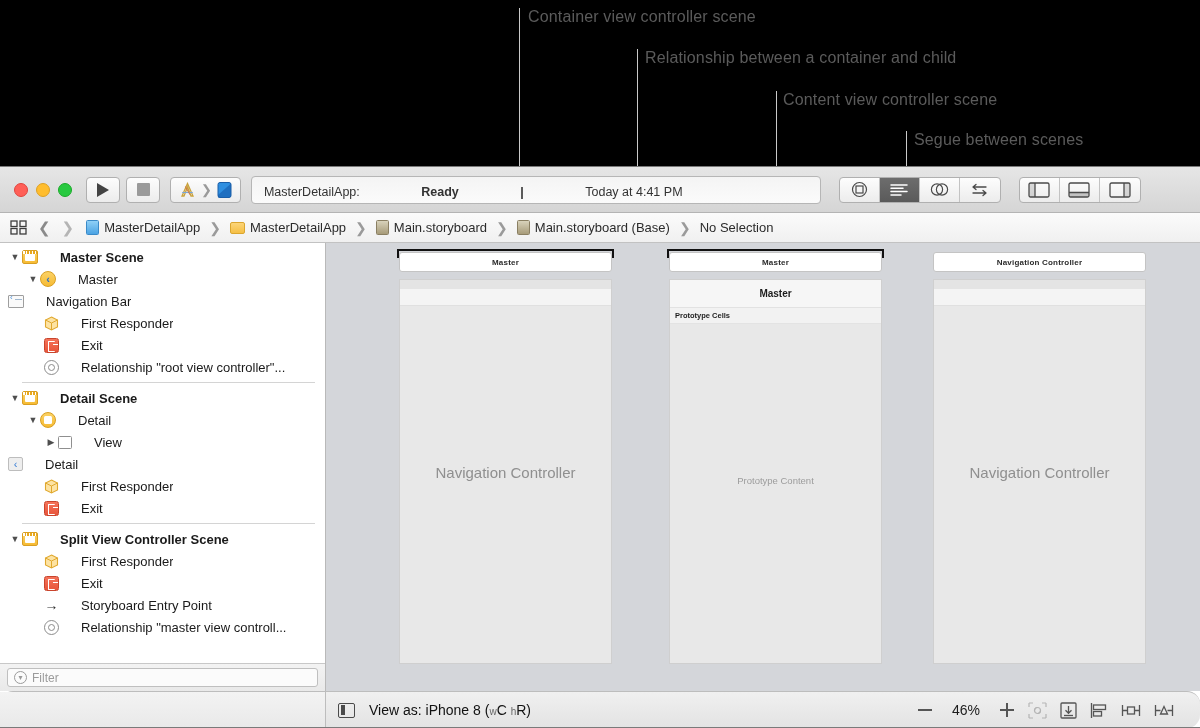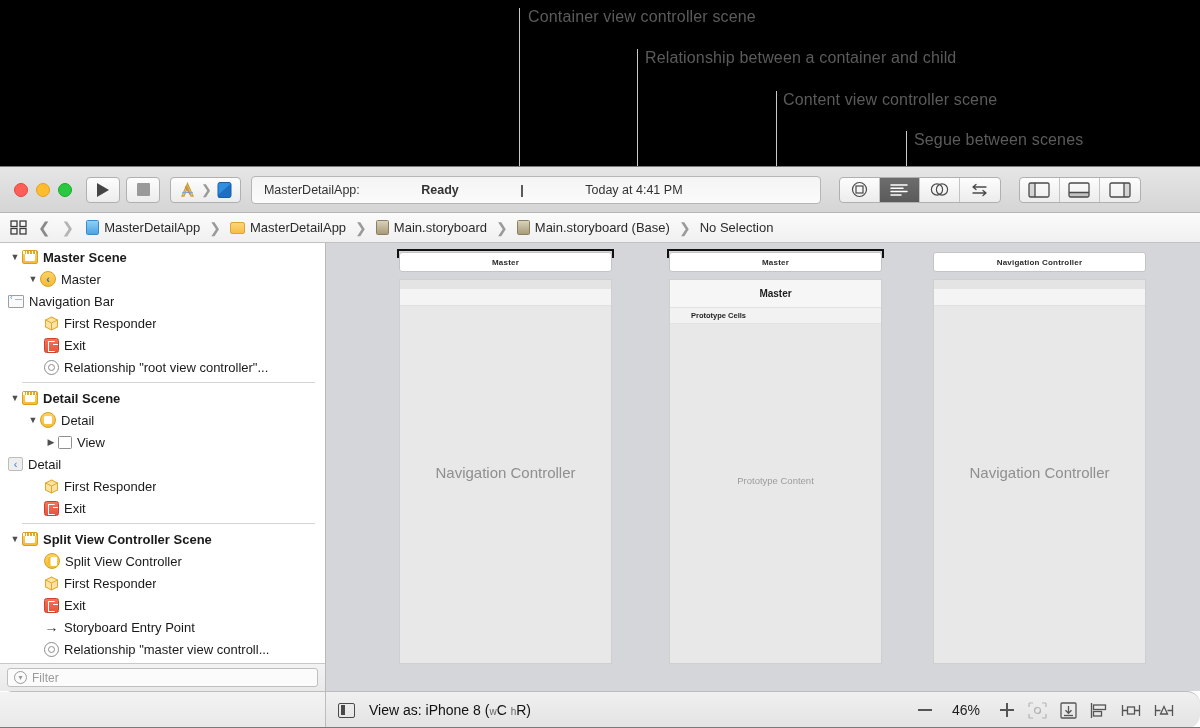--- a/index.html
+++ b/index.html
@@ -76,22 +76,22 @@
     margin-left: 4px; margin-right: 10px;
   }
   .chev-sep { color: #9a9a9a; font-size: 13px; }
 
   .statusfield {
     flex: 0 0 auto;
     width: 570px; height: 28px;
     background: linear-gradient(to bottom,#f4f4f4,#fbfbfb);
     border: 1px solid #b6b6b6;
     border-radius: 4px;
-    display: flex; align-items: center;
-    padding: 0 12px;
+    display: flex; 
+    padding: 8px 12px;
     font-size: 12.5px; color: #333;
     overflow: hidden;
     gap: 29px;
   }
   .statusfield b { font-weight: bold; }
 
   .seg-group {
     display: flex; height: 26px;
     border: 1px solid #b0b0b0; border-radius: 4px;
     overflow: hidden; margin-left: 14px;
@@ -150,21 +150,21 @@
     height: 22px; display: flex; align-items: center;
     font-size: 13px; color: #1a1a1a; white-space: nowrap;
     padding-left: 8px;
   }
   .row.bold { font-weight: bold; }
   .disc {
     width: 14px; flex: 0 0 14px;
     display: flex; align-items: center; justify-content: center;
     color: #4e4e4e; font-size: 9px;
   }
-  .row .lbl { margin-left: 5px; overflow: hidden; text-overflow: ellipsis; }
+  .row .lbl { margin-left: 22px; overflow: hidden; text-overflow: ellipsis; }
   .indent1 { padding-left: 8px; }
   .indent2 { padding-left: 26px; }
   .indent3 { padding-left: 44px; }
   .indent4 { }
   .sep-line { height:1px; background:#d4d4d4; margin: 4px 10px 4px 22px; }
 
   
   .i-scene { width:16px;height:14px;border-radius:2px;background:#f8c council; }
   .i-scene {
     width:16px;height:14px;border-radius:2px;
@@ -294,21 +294,21 @@
   }
   .scene-center .sub { font-size: 9.5px; color: #9c9c9c; margin-top: 17px; }
 
   .tv-header {
     height: 28px; background: #f6f6f6; border-bottom: 1px solid #e2e2e2;
     display:flex;align-items:center;justify-content:center;
     font-size: 10px; font-weight: bold; color: #1d1d1d;
   }
   .tv-section {
     height: 16px; background: #f2f2f2; border-bottom: 1px solid #e3e3e3;
-    display:flex; align-items:center; padding-left:21px;
+    display:flex; align-items:center; padding-left:5px;
     font-size: 7.5px; font-weight: bold; color:#1d1d1d;
   }
   .tv-cell {
     height: 19px; background:#ffffff; border-bottom:1px solid #e3e3e3;
     display:flex; align-items:center; padding-left:5px;
     font-size: 8.5px; font-weight: bold; color:#111;
   }
 
   .bracket {
     position: absolute;
@@ -578,24 +578,20 @@
           </div>
 
           <div class="sep-line"></div>
 
           <div class="row bold indent1">
             <span class="disc">▼</span>
             <span class="i-scene"></span>
             <span class="lbl">Split View Controller Scene</span>
           </div>
 
-          <div class="row indent3">
-            <span class="i-svc"></span>
-            <span class="lbl">Split View Controller</span>
-          </div>
 
           <div class="row indent3">
             <span class="i-responder">
               <svg width="15" height="15" viewBox="0 0 15 15">
                 <path d="M7.5 1 L13.5 4 L13.5 11 L7.5 14 L1.5 11 L1.5 4 Z" fill="#fde3a3" stroke="#e0a82e" stroke-width="1.1"></path>
                 <path d="M1.5 4 L7.5 7 L13.5 4 M7.5 7 L7.5 14" fill="none" stroke="#e0a82e" stroke-width="1"></path>
               </svg>
             </span>
             <span class="lbl">First Responder</span>
           </div>

